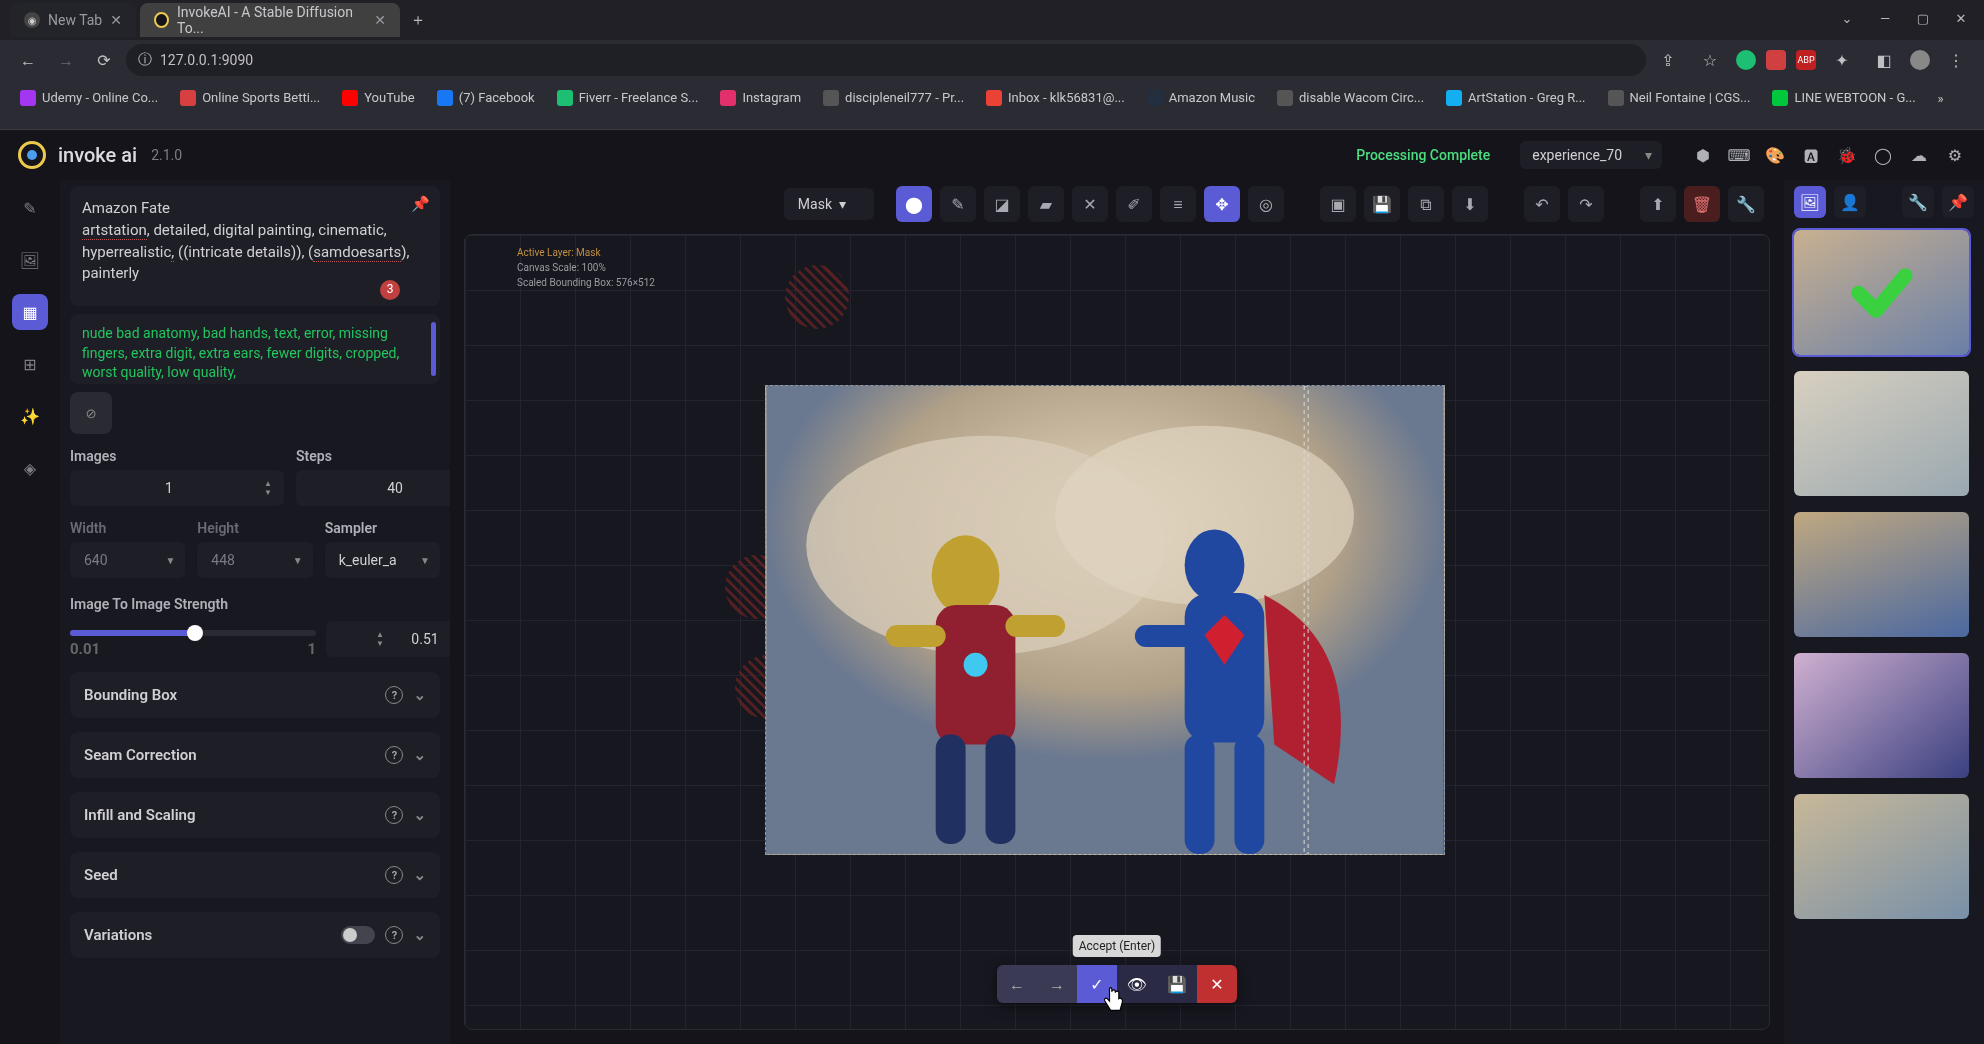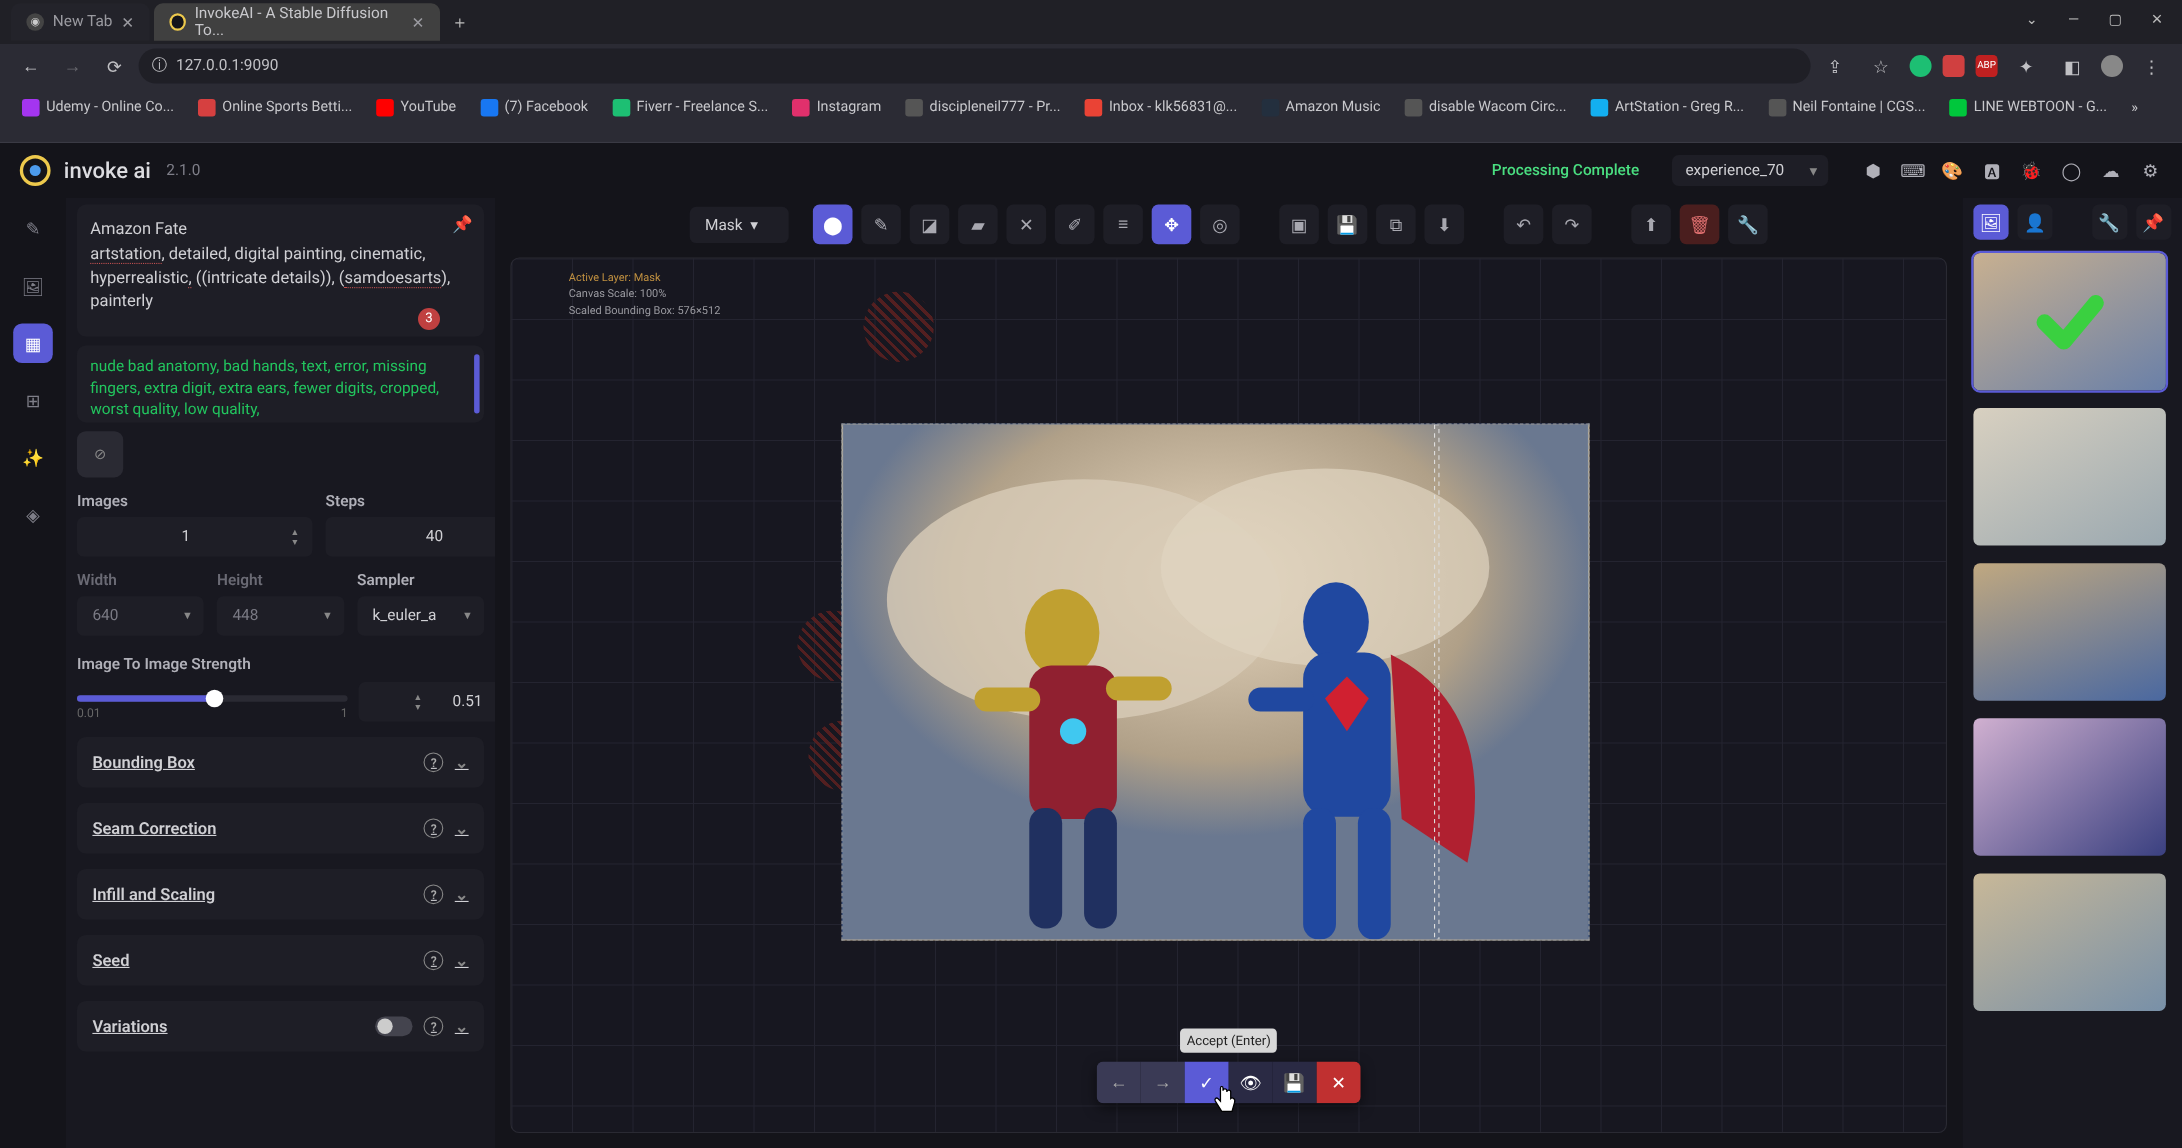--- a/index.html
+++ b/index.html
@@ -59,33 +59,33 @@
 .param-label { font-size:14px; color:#b0b0b8; font-weight:600; }
 .param-label.dim { color:#6a6a74; }
 .num-input, .sel-input { height:36px; background:#1e1e26; border:none; border-radius:6px; color:#d0d0d4; padding:0 26px 0 10px; font-size:14px; text-align:center; position:relative; }
 .num-wrap, .sel-wrap { position:relative; }
 .spinner { position:absolute; right:6px; top:4px; bottom:4px; width:14px; display:flex; flex-direction:column; justify-content:center; color:#888; font-size:8px; }
 .sel-caret { position:absolute; right:10px; top:50%; transform:translateY(-50%); color:#888; font-size:10px; }
 .slider-row { margin-top:10px; }
 .slider-track { position:relative; height:6px; background:#2a2a33; border-radius:3px; margin-top:10px; }
 .slider-fill { position:absolute; left:0; top:0; bottom:0; background:#5b5bd6; border-radius:3px; }
 .slider-thumb { position:absolute; top:50%; width:16px; height:16px; background:#fff; border-radius:50%; transform:translate(-50%,-50%); }
-.slider-labels { display:flex; justify-content:space-between; font-size:11px; color:#666; margin-top:4px; }
+.slider-labels { display:flex; justify-content:space-between; font-size:15px; color:#666; margin-top:4px;font-weight:bold; }
 .slider-val { width:70px; }
 .reset-btn { width:34px; height:34px; background:#1e1e26; border-radius:6px; display:flex; align-items:center; justify-content:center; color:#888; }
-.accordion { background:#1e1e26; border-radius:8px; height:46px; display:flex; align-items:center; padding:0 14px; font-size:15px; font-weight:600; gap:10px; margin-top:6px;text-decoration:underline; }
+.accordion { background:#1e1e26; border-radius:8px; height:46px; display:flex; align-items:center; padding:0 14px; font-size:15px; font-weight:600; gap:10px; margin-top:6px; }
 .acc-spacer { flex:1; }
 .help-icon { width:18px; height:18px; border-radius:50%; border:1px solid #888; font-size:11px; display:flex; align-items:center; justify-content:center; color:#aaa; }
 .chevron { color:#888; }
 .toggle { width:34px; height:18px; background:#44444e; border-radius:9px; position:relative; }
 .toggle::after { content:""; position:absolute; left:2px; top:2px; width:14px; height:14px; background:#ccc; border-radius:50%; }
 
 
 .canvas-area { flex:1; display:flex; flex-direction:column; background:#14141a; position:relative; }
-.canvas-toolbar { height:48px; display:flex; align-items:center; justify-content:center; gap:8px; padding:0 20px; }
+.canvas-toolbar { height:48px; display:flex; align-items:center; justify-content:flex-end; gap:8px; padding:0 20px; }
 .ct-btn { width:36px; height:36px; border-radius:6px; background:#1e1e26; color:#a8a8b0; display:flex; align-items:center; justify-content:center; cursor:pointer; }
 .ct-btn.active { background:#5b5bd6; color:#fff; }
 .ct-btn.danger { background:#4a1e1e; color:#e07070; }
 .mask-select { background:#1e1e26; border:none; color:#d0d0d4; padding:8px 28px 8px 14px; border-radius:6px; font-size:14px; position:relative; }
 .canvas-viewport { flex:1; margin:6px 14px 14px 14px; border:1px solid #2a2a33; border-radius:8px; position:relative; overflow:hidden;
   background-image:linear-gradient(#242430 1px,transparent 1px),linear-gradient(90deg,#242430 1px,transparent 1px);
   background-size:55px 55px; background-color:#171720; }
 .layer-info { position:absolute; top:10px; left:12px; font-size:10px; line-height:1.5; color:#9a9aa0;margin-left:40px; }
 .layer-info .al { color:#c09040; }
 .mask-stamp { position:absolute; width:64px; height:64px; border-radius:50%;

